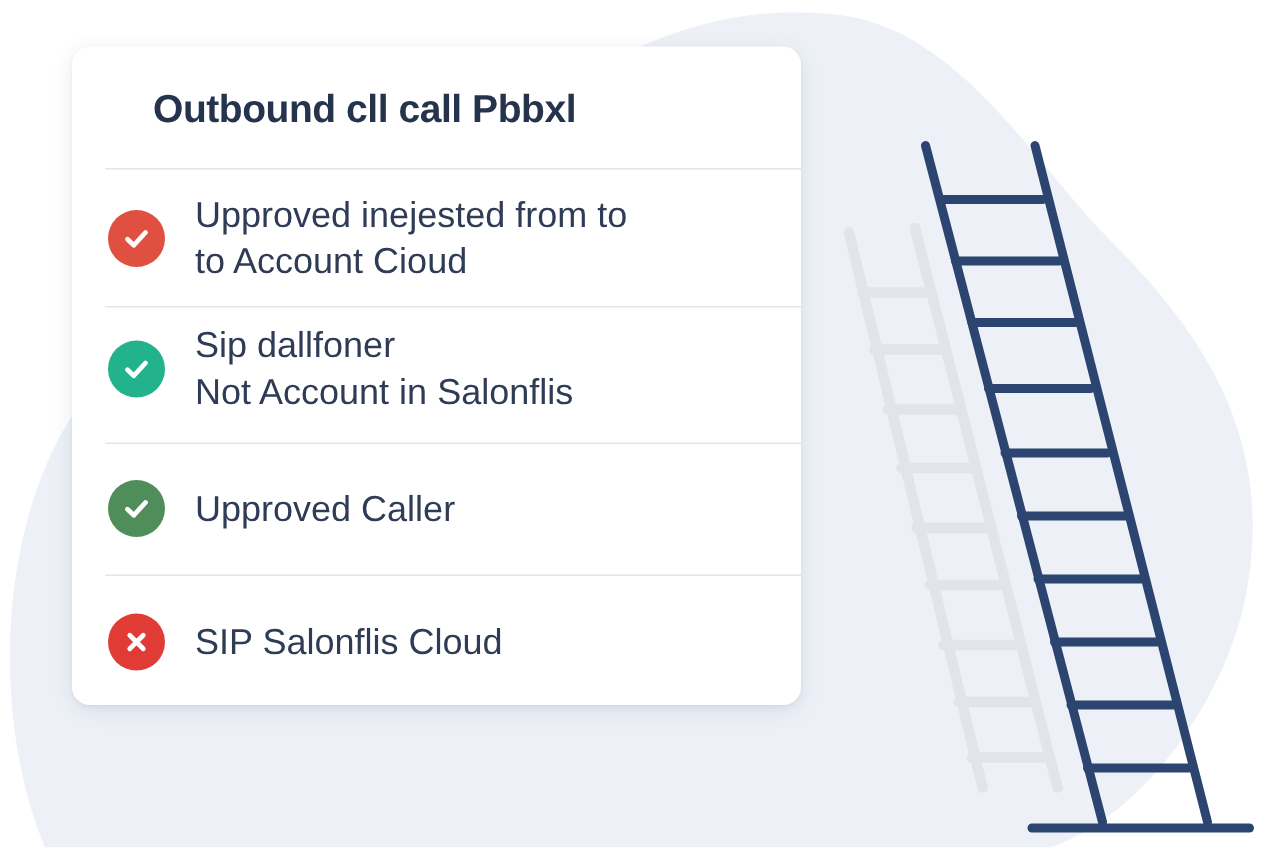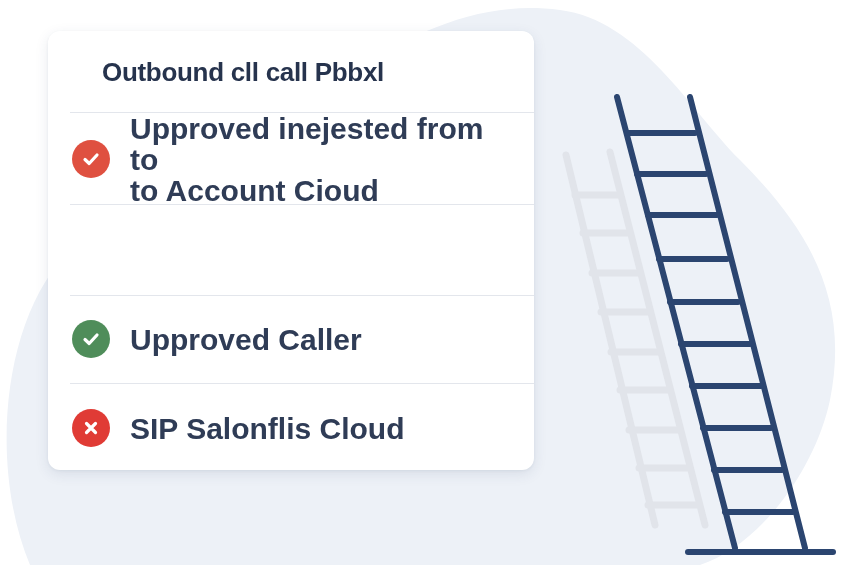--- a/index.html
+++ b/index.html
@@ -18,21 +18,21 @@
     .card-title {
       position: absolute; left: 26px; top: 26px;
       font-size: 26px; font-weight: bold; color: #26334d; letter-spacing: -0.3px; margin-left: 28px;
     }
     .divider { position: absolute; left: 22px; right: 0; height: 1px; background: #e3e6ec; }
     .row { position: absolute; left: 24px; right: 20px; display: flex; align-items: center; }
     .status-icon {
       width: 38px; height: 38px; border-radius: 50%; flex: 0 0 38px;
       display: flex; align-items: center; justify-content: center; margin-right: 20px;
     }
-    .row-text { font-size: 30px; color: #2f3c56; line-height: 31px; font-weight: bold; }
+    .row-text { font-size: 24px; color: #2f3c56; line-height: 31px; }
     .row-text span { display: block; }
   </style>
 </head>
 <body>
 
 <svg class="blob" viewBox="0 0 847 565">
   <path d="M 30 565 C -10 470, 0 320, 70 250 C 140 180, 220 120, 330 80 C 420 30, 480 0, 560 10 C 640 20, 690 110, 740 160 C 810 230, 850 300, 830 400 C 815 470, 760 545, 700 565 Z" fill="#edf1f7"></path>
 </svg>
 
 <svg class="ladder" viewBox="0 0 847 565">
@@ -76,20 +76,31 @@
           <path d="M4 10.5 L8.2 14.5 L16 6" stroke="#fff" stroke-width="3.2" fill="none" stroke-linecap="round" stroke-linejoin="round"></path>
         </svg>
     </div>
     <div class="row-text">
       <span>Upproved inejested from to</span>
       <span>to Account Cioud</span>
     </div>
   </div>
   <div class="divider" style="top:173px"></div>
 
+  <div class="row" style="top:185px;height:60px">
+    <div class="status-icon" style="background:#22b38c">
+      <svg width="20" height="20" viewBox="0 0 20 20">
+          <path d="M4 10.5 L8.2 14.5 L16 6" stroke="#fff" stroke-width="3.2" fill="none" stroke-linecap="round" stroke-linejoin="round"></path>
+        </svg>
+    </div>
+    <div class="row-text">
+      <span>Sip dallfoner</span>
+      <span>Not Account in Salonflis</span>
+    </div>
+  </div>
   <div class="divider" style="top:264px"></div>
 
   <div class="row" style="top:288px;height:40px">
     <div class="status-icon" style="background:#4f8d5a">
       <svg width="20" height="20" viewBox="0 0 20 20">
           <path d="M4 10.5 L8.2 14.5 L16 6" stroke="#fff" stroke-width="3.2" fill="none" stroke-linecap="round" stroke-linejoin="round"></path>
         </svg>
     </div>
     <div class="row-text">
       <span>Upproved Caller</span>

